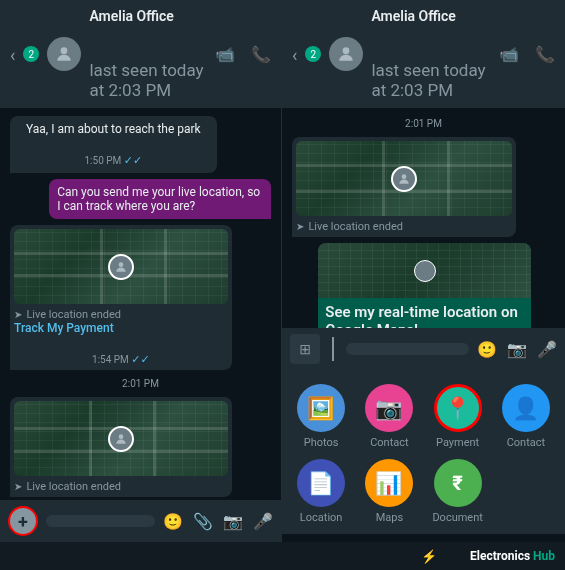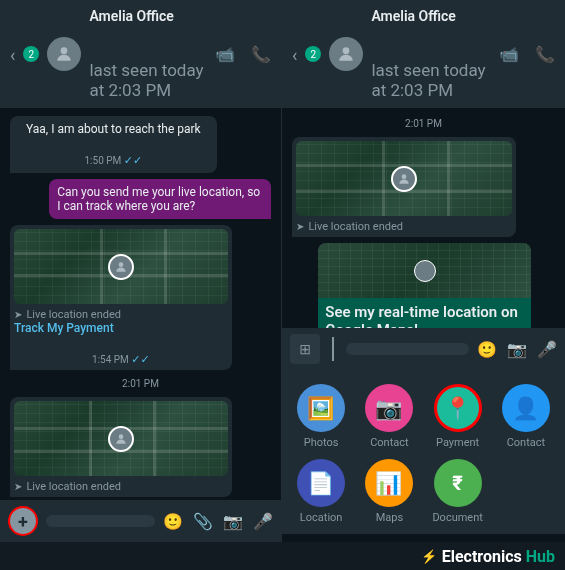--- a/index.html
+++ b/index.html
@@ -297,21 +297,22 @@
       display: flex;
       align-items: center;
       justify-content: flex-end;
       padding: 2px 10px;
       background: #111b21;
       height: 28px;
     }
     .watermark-logo {
       color: white;
       font-weight: 700;
-      font-size: 16px;
+      font-size: 12px;
+      margin-left: 28px;
     }
   </style>
 </head>
 <body>
 
 <div class="main-container">
 
   <div class="left-panel">
 
     <div class="chat-header">

